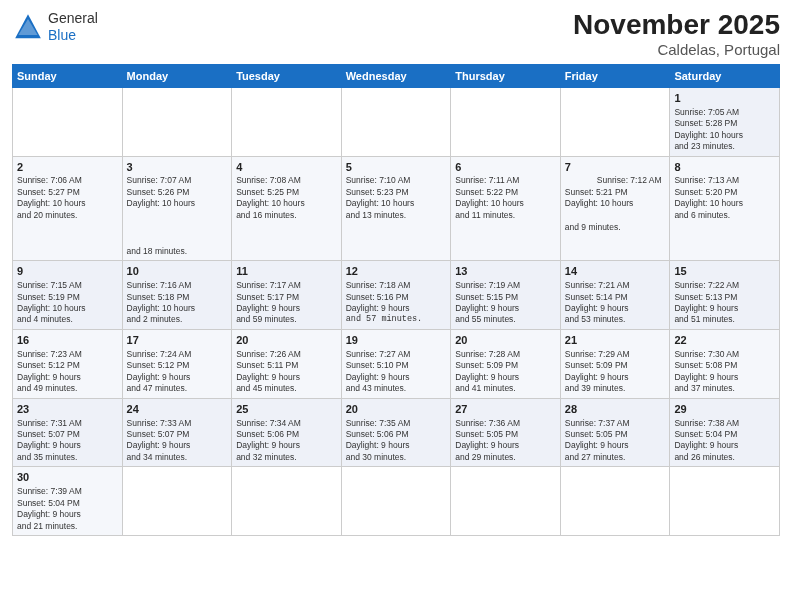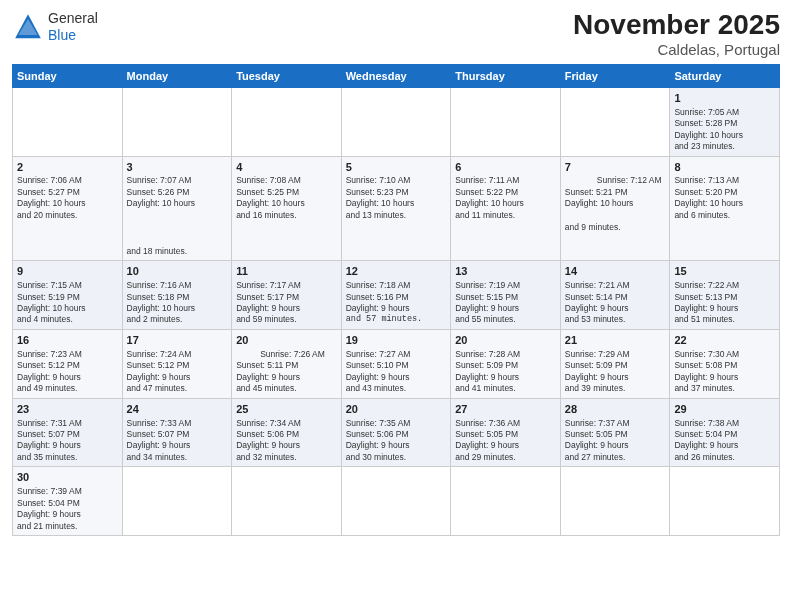--- a/index.html
+++ b/index.html
@@ -294,21 +294,21 @@
               <span class="day-num">17</span>
               <span style="display: block;">Sunrise: 7:24 AM</span>
               <span style="display: block;">Sunset: 5:12 PM</span>
               <span style="display: block;">Daylight: 9 hours</span>
               <span style="display: block;">and 47 minutes.</span>
             </div>
           </td>
           <td>
             <div class="cell-content">
               <span class="day-num">20</span>
-              <span style="display: block; margin-left: 24px;">Sunrise: 7:26 AM</span>
+              <span style="display: block;">Sunrise: 7:26 AM</span>
               <span style="display: block;">Sunset: 5:11 PM</span>
               <span style="display: block;">Daylight: 9 hours</span>
               <span style="display: block;">and 45 minutes.</span>
             </div>
           </td>
           <td>
             <div class="cell-content">
               <span class="day-num">19</span>
               <span style="display: block;">Sunrise: 7:27 AM</span>
               <span style="display: block;">Sunset: 5:10 PM</span>

